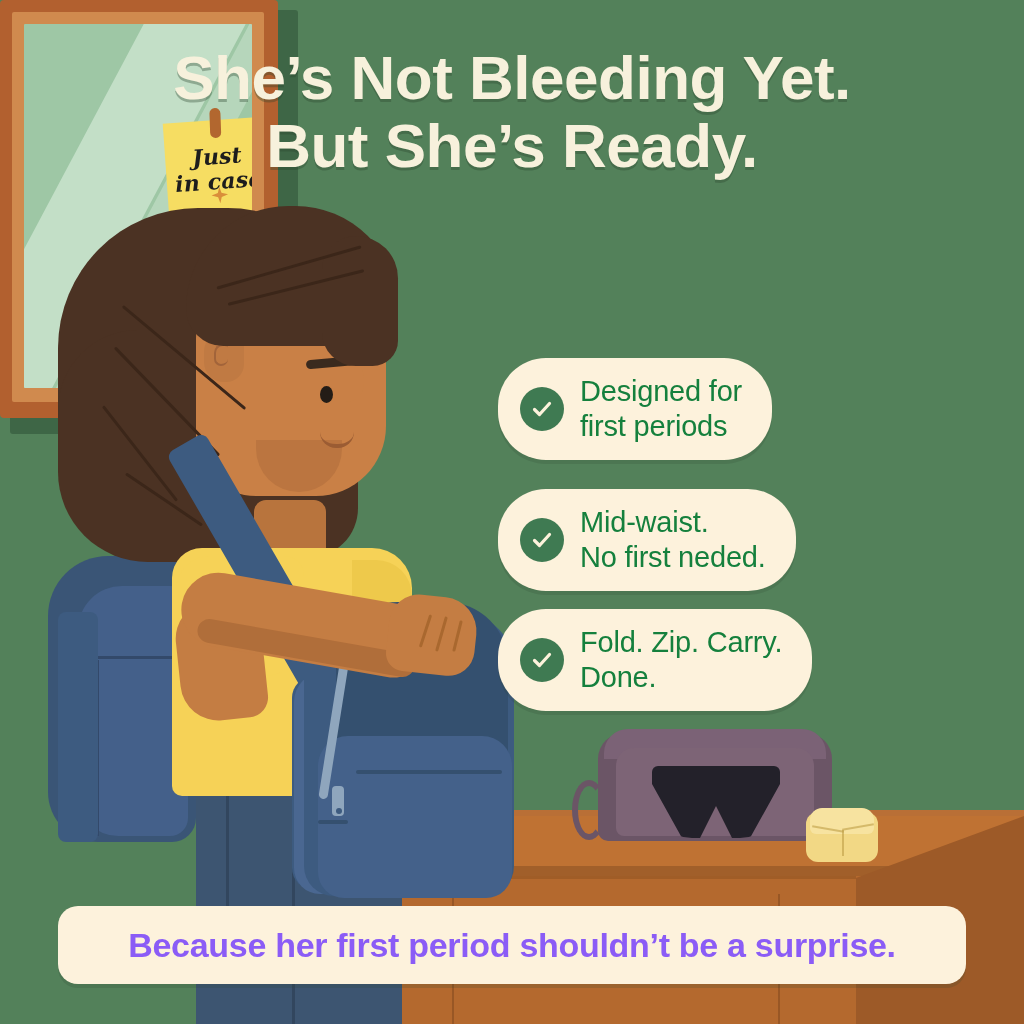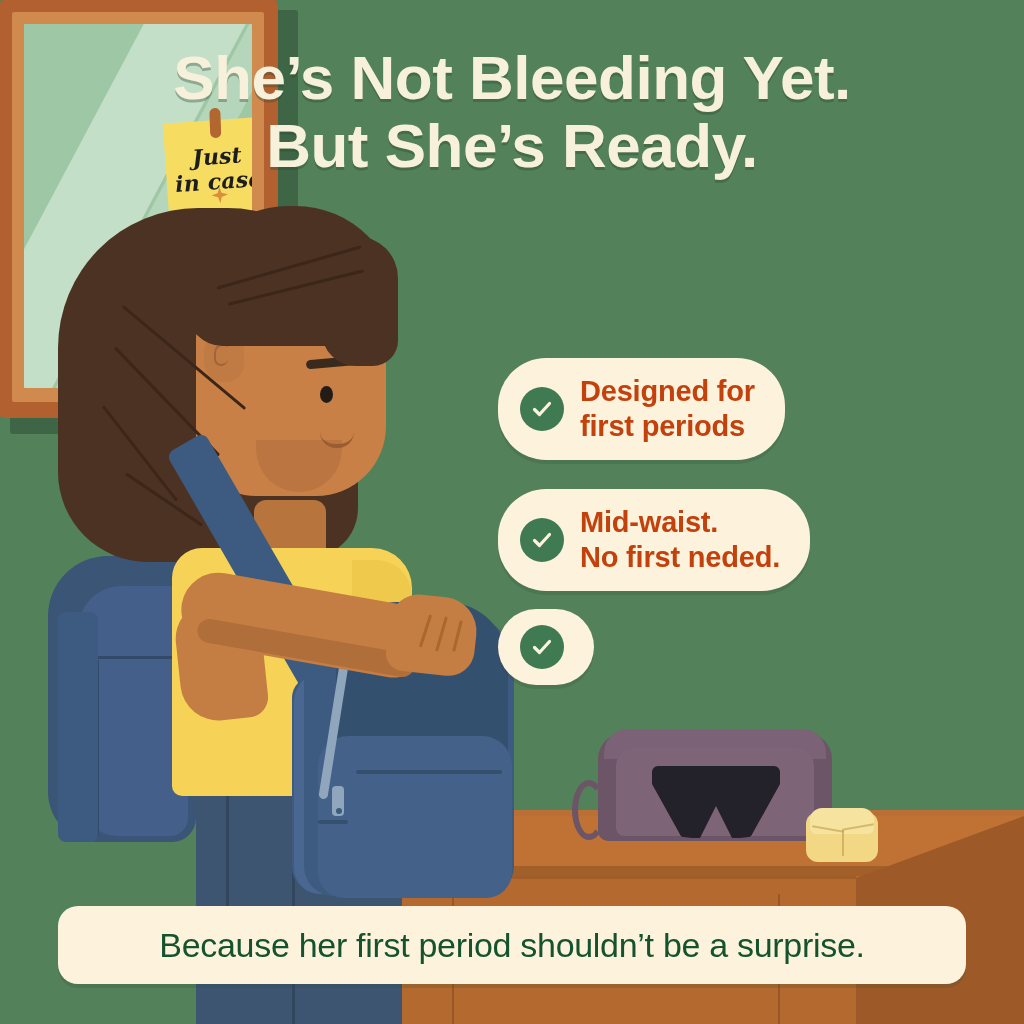--- a/index.html
+++ b/index.html
@@ -314,33 +314,33 @@
   }
   .pill-1{left:498px;top:358px;}
   .pill-2{left:498px;top:489px;}
   .pill-3{left:498px;top:609px;}
   .check{
     flex:0 0 auto;width:44px;height:44px;border-radius:50%;
     background:#3f7a52;display:flex;align-items:center;justify-content:center;
   }
   .check svg{width:24px;height:24px;}
   .pill-text{
-    color:#c2410c;font-size:29px;line-height:35px;font-weight:700;
+    color:#15803d;font-size:29px;line-height:35px;font-weight:400;
     white-space:pre-line;letter-spacing:-.2px;
   }
 
   
   .banner{
     position:absolute;left:58px;top:906px;width:908px;height:78px;
     background:#fdf2dc;border-radius:20px;
     display:flex;align-items:center;justify-content:center;
     box-shadow:0 4px 0 rgba(45,70,48,.18);
   }
   .banner-text{
-    color:#14532d;font-size:34px;font-weight:400;letter-spacing:-.3px;text-align:center;
+    color:#8b5cf6;font-size:34px;font-weight:700;letter-spacing:-.3px;text-align:center;
   }
 </style>
 </head>
 <body>
 
 <div class="poster">
 
   <div class="layer wall"></div>
 
   <div class="mirror-wrap">
@@ -479,19 +479,21 @@
     <span class="pill-text">Mid-waist.
 No first neded.</span>
   </div>
 
   <div class="pill pill-3">
     <span class="check">
       <svg viewBox="0 0 24 24" fill="none" stroke="#fdf2dc" stroke-width="3.2" stroke-linecap="round" stroke-linejoin="round">
           <path d="M4.5 12.5 L9.5 17.5 L19.5 6.5"></path>
         </svg>
     </span>
+    <span class="pill-text">Fold. Zip. Carry.
+Done.</span>
   </div>
 
   <div class="banner">
     <span class="banner-text">Because her first period shouldn’t be a surprise.</span>
   </div>
 
 </div>
 
 </body></html>

